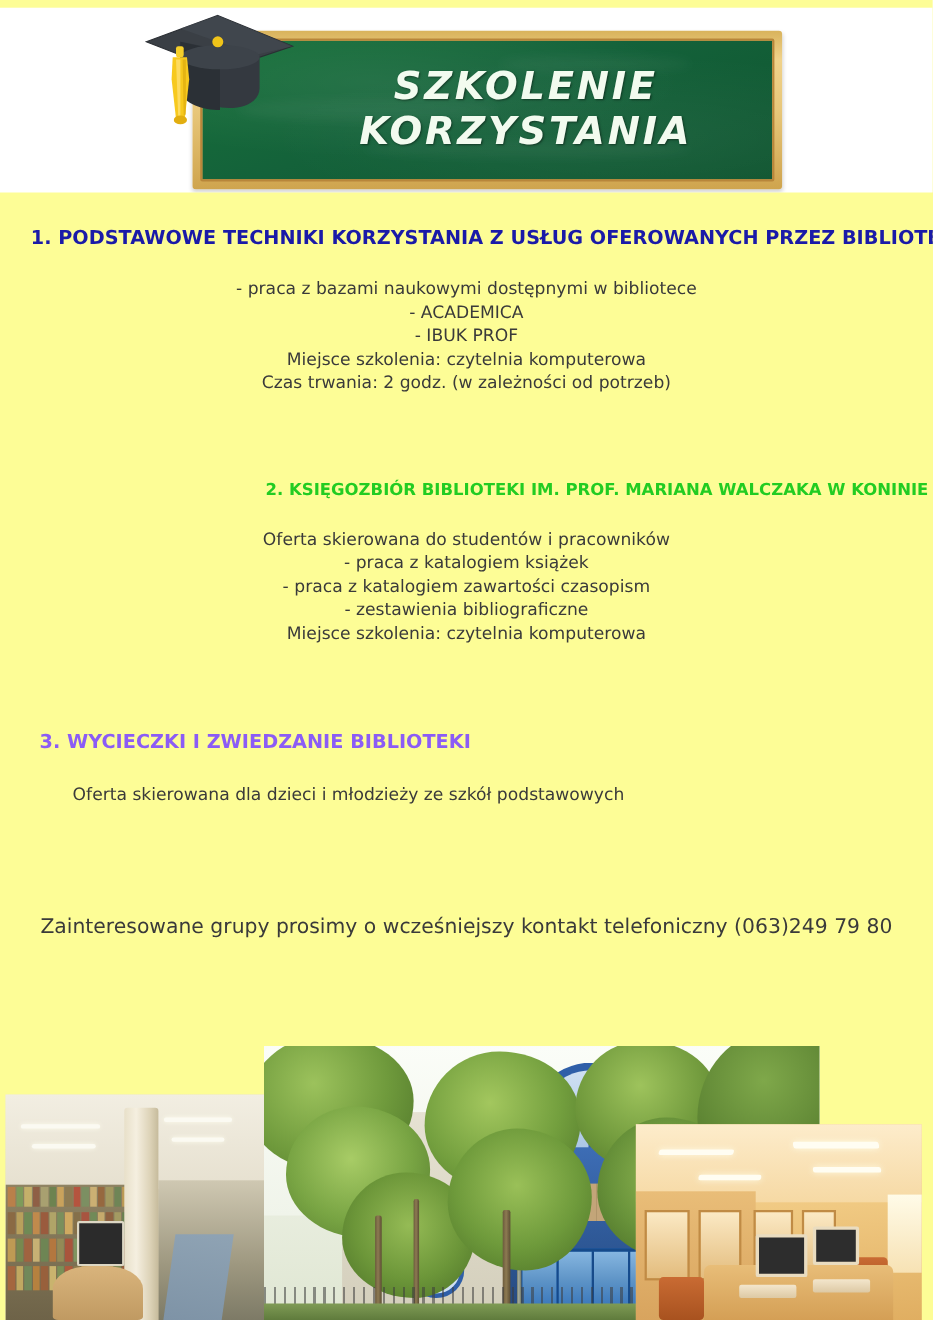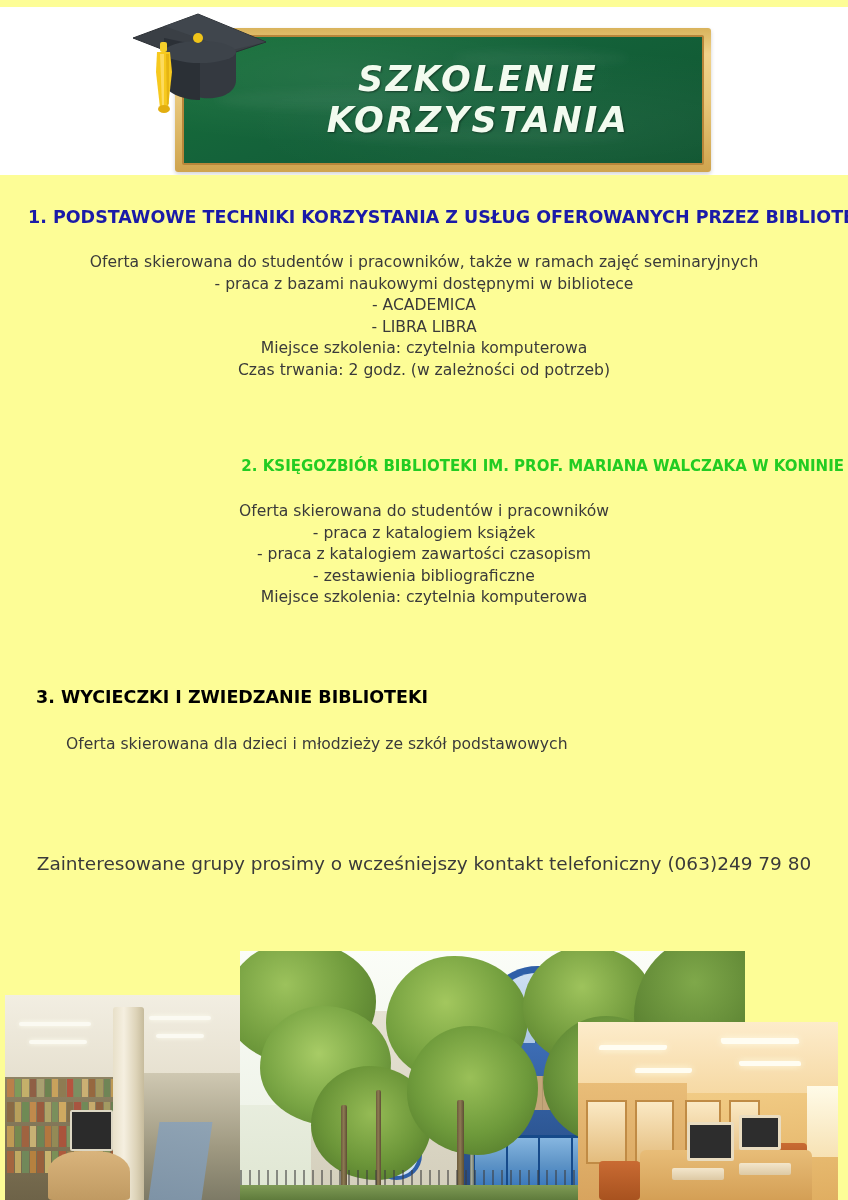--- a/index.html
+++ b/index.html
@@ -107,21 +107,21 @@
     color: #1a1aa8;
     margin: 32px 0 0 28px;
   }
   .heading-2 {
     color: #22cc22;
     text-align: right;
     margin: 12px 4px 0 0;
     font-size: 15px;
   }
   .heading-3 {
-    color: #000000;
+    color: #8b5cf6;
     margin: 0 0 11px 36px;
   }
 
   .body-text {
     color: #3a3a3a;
     font-size: 15.6px;
     line-height: 1.38;
   }
   .body-centered { text-align: center; }
   .body-left     { text-align: left; }
@@ -379,24 +379,23 @@
     <path d="M38 46 L41 46 L41 96 L39 97 Z" fill="#d8a60c" opacity="0.6"></path>
     <ellipse cx="36" cy="101" rx="6" ry="4" fill="#e2ae10"></ellipse>
   </svg>
 </div>
 
 <div class="content">
 
   <div class="section">
     <div class="heading heading-1">1. PODSTAWOWE TECHNIKI KORZYSTANIA Z USŁUG OFEROWANYCH PRZEZ BIBLIOTEKĘ</div>
     <div class="body-text body-centered block-1">
-      <div>Oferta skierowana do studentów i pracowników, także w ramach zajęć seminaryjnych</div>
       <div>- praca z bazami naukowymi dostępnymi w bibliotece</div>
       <div>- ACADEMICA</div>
-      <div>- LIBRA LIBRA</div>
+      <div>- IBUK PROF</div>
       <div>Miejsce szkolenia: czytelnia komputerowa</div>
       <div>Czas trwania: 2 godz. (w zależności od potrzeb)</div>
     </div>
   </div>
 
   <div class="gap-a"></div>
 
   <div class="section">
     <div class="heading heading-2">2. KSIĘGOZBIÓR BIBLIOTEKI IM. PROF. MARIANA WALCZAKA W KONINIE</div>
     <div class="body-text body-centered block-2">

